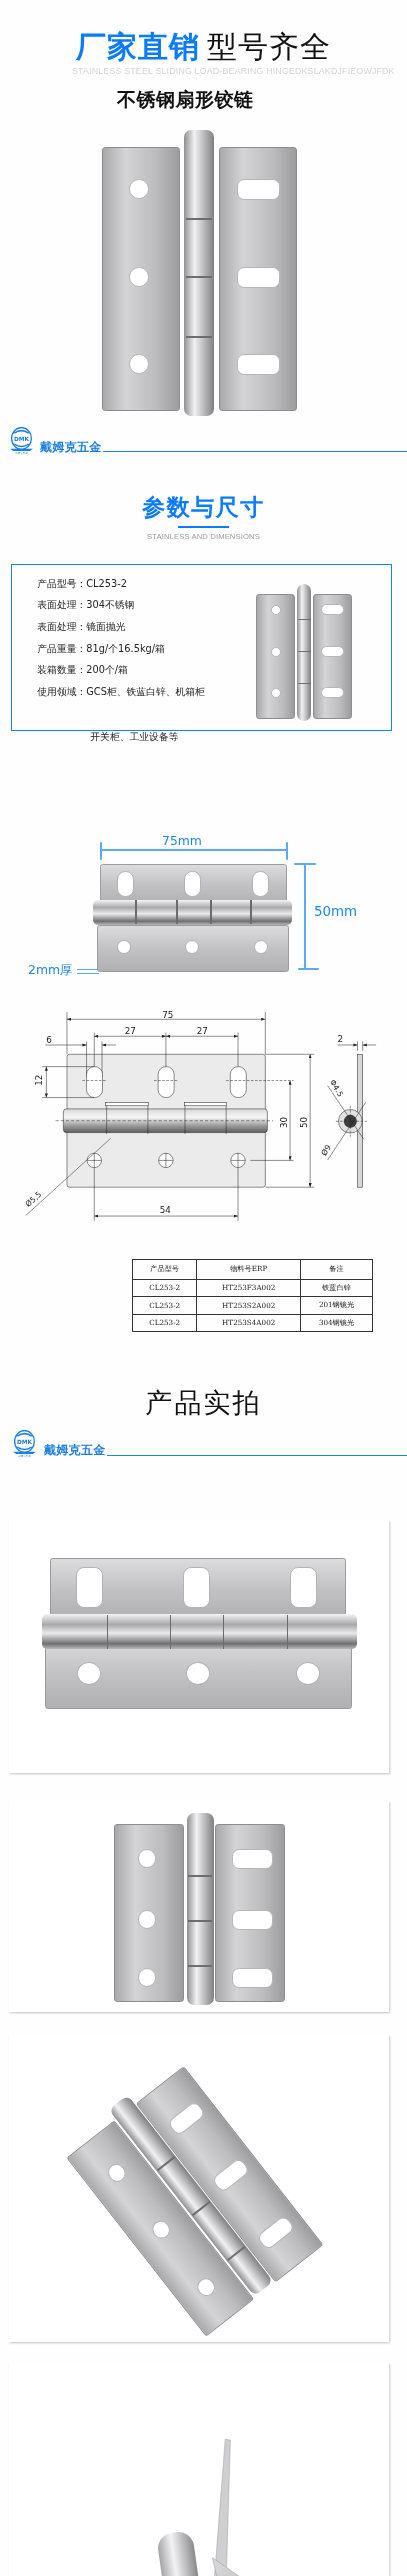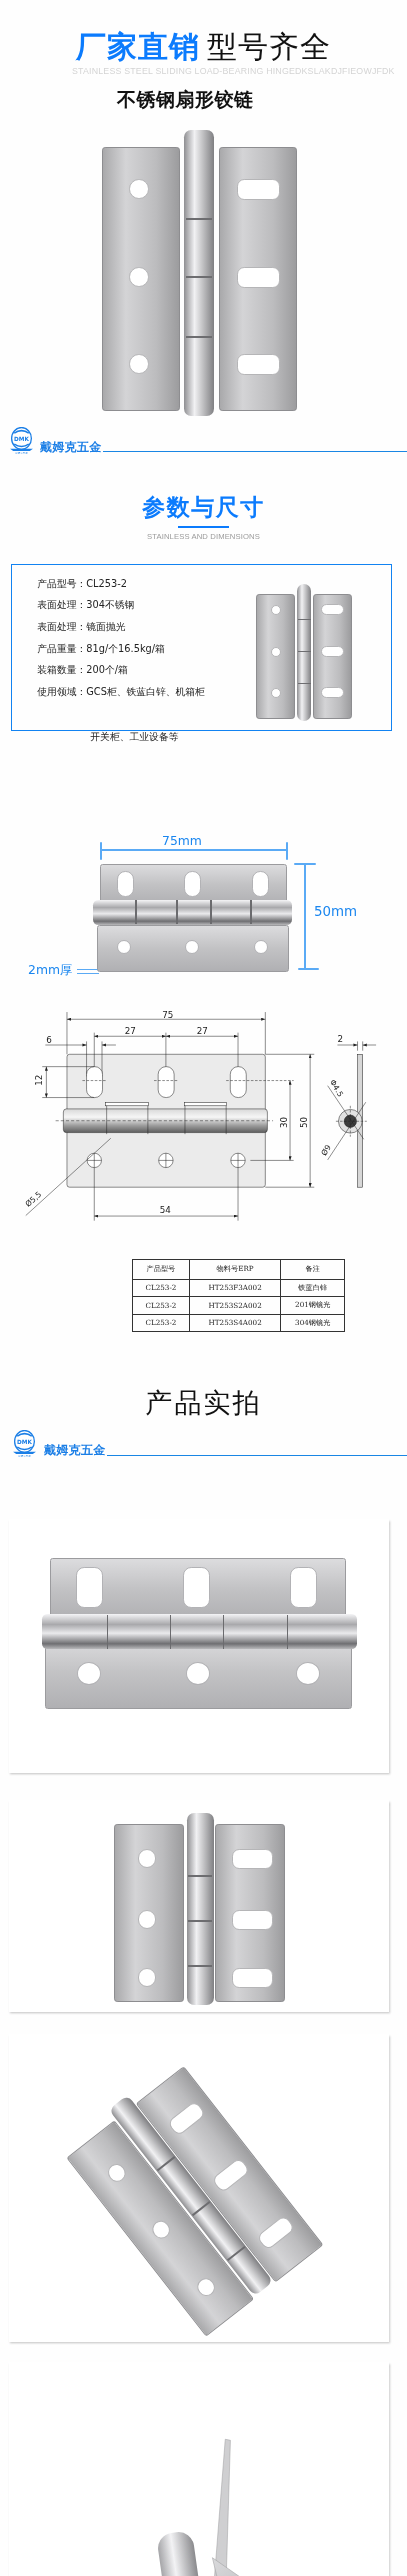--- a/index.html
+++ b/index.html
@@ -45,21 +45,21 @@
   .dim-line-h { background: #5aaaf5; height: 2.1px; border-radius: 1px; }
   .dim-line-v { background: #5aaaf5; width: 2.1px; border-radius: 1px; }
 
   .hinge-h .leaf { position: absolute; background: linear-gradient(180deg, #dcdcde 0%, #c2c2c4 50%, #b0b0b3 100%); border: 1px solid #9b9b9e; border-radius: 2.6px; }
   .hinge-h .barrel { position: absolute; background: linear-gradient(180deg, #f4f4f6 0%, #a9a9ac 30%, #eaeaec 55%, #6f6f72 85%, #b9b9bb 100%); border-radius: 5.2px; }
   .hinge-h .kdiv { position: absolute; width: 1.5px; background: #6b6b6e; }
   .hinge-h .slot { position: absolute; background: #fff; border: 1.5px solid #b2b2b5; border-radius: 8.2px; }
   .hinge-h .hole { position: absolute; background: #fff; border: 1.5px solid #b2b2b5; border-radius: 50%; }
 
   
-  .spec-table { left: 132px; top: 1259px; width: 213px; border-collapse: collapse; font-family: "DejaVu Serif", "Liberation Serif", serif; font-size: 7.2px; color: #222; }
+  .spec-table { left: 132px; top: 1259px; width: 241px; border-collapse: collapse; font-family: "DejaVu Serif", "Liberation Serif", serif; font-size: 7.2px; color: #222; }
   .spec-table td, .spec-table th { border: 0.8px solid #333; text-align: center; font-weight: normal; height: 17.5px; padding: 0 2.1px; white-space: nowrap; }
   .spec-table th { height: 19.6px; }
 
   
   .sec-title-black { left: 0; width: 407px; top: 1385px; text-align: center; font-size: 27px; color: #111; letter-spacing: 2.1px; }
   .photo-frame { left: 8.8px; width: 380px; background: #fff; box-shadow: 1px 2.1px 2.1px rgba(0,0,0,0.22); overflow: hidden; }
 
   svg text { font-family: "DejaVu Sans", sans-serif; }
 </style>
 </head>

